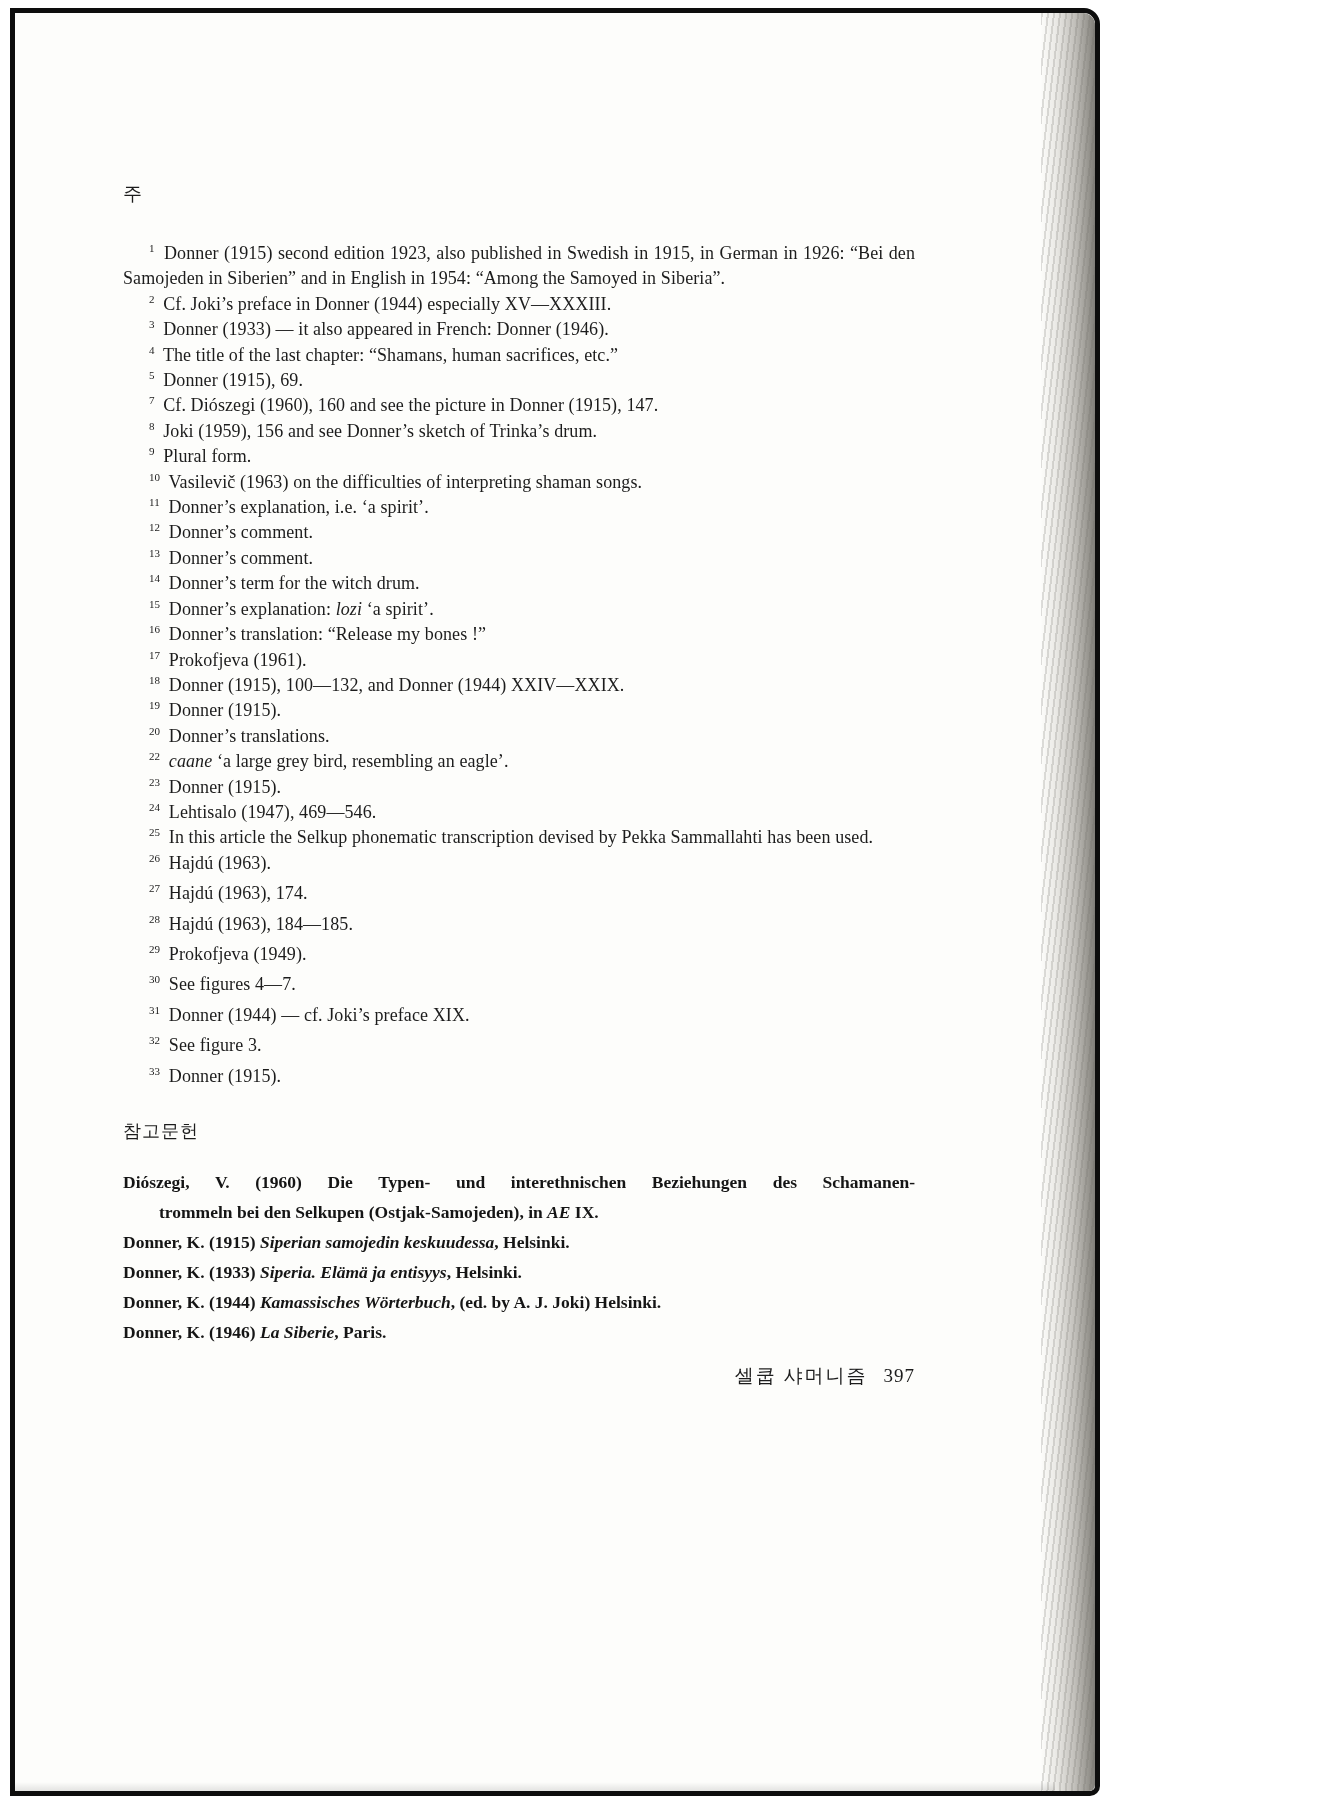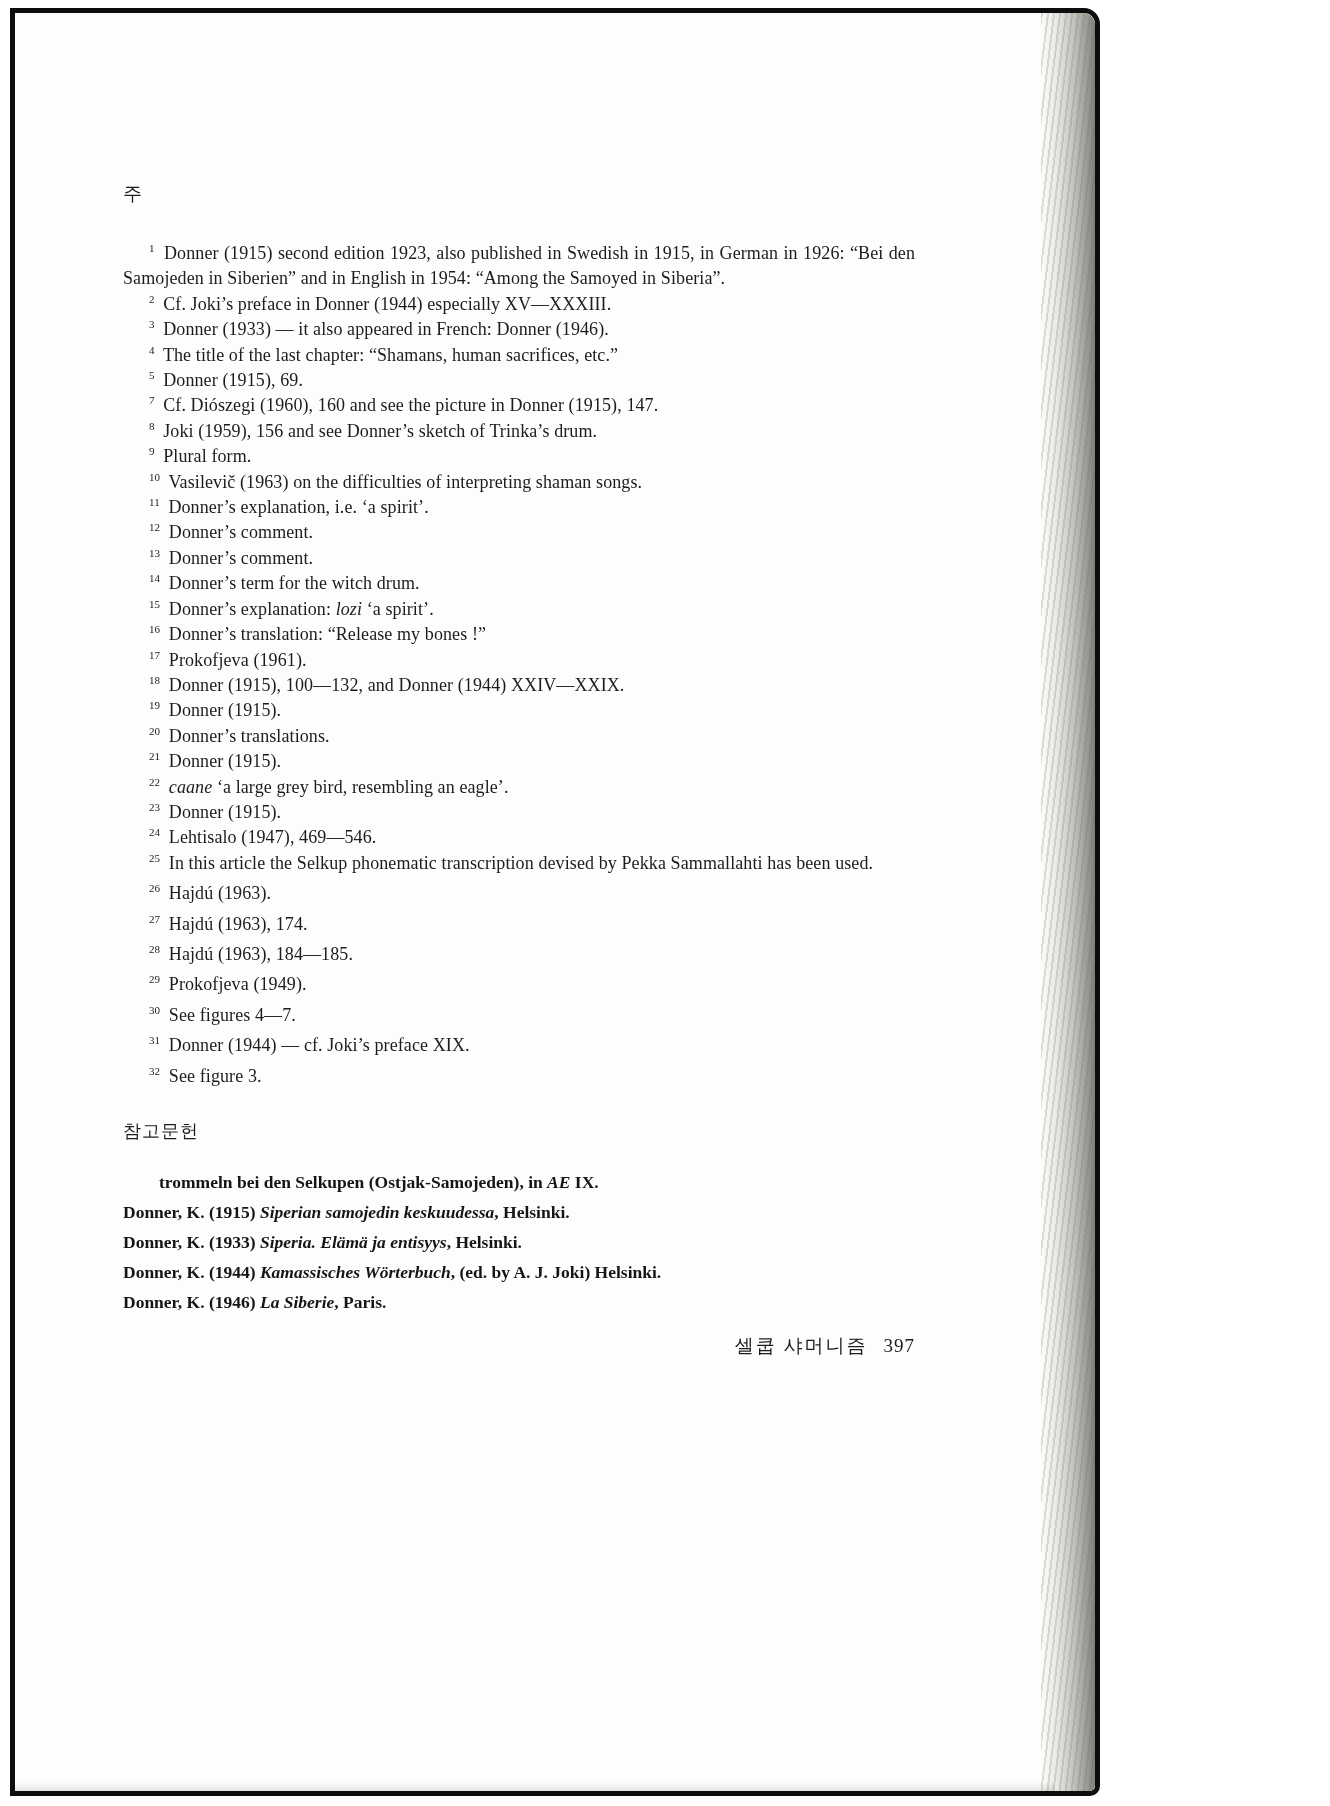--- a/index.html
+++ b/index.html
@@ -96,36 +96,37 @@
           <p class="footnote"><sup class="fn-num">11</sup> <span>Donner’s explanation, i.e. ‘a spirit’.</span></p>
           <p class="footnote"><sup class="fn-num">12</sup> <span>Donner’s comment.</span></p>
           <p class="footnote"><sup class="fn-num">13</sup> <span>Donner’s comment.</span></p>
           <p class="footnote"><sup class="fn-num">14</sup> <span>Donner’s term for the witch drum.</span></p>
           <p class="footnote"><sup class="fn-num">15</sup> <span>Donner’s explanation: </span><span class="it">lozi</span><span> ‘a spirit’.</span></p>
           <p class="footnote"><sup class="fn-num">16</sup> <span>Donner’s translation: “Release my bones !”</span></p>
           <p class="footnote"><sup class="fn-num">17</sup> <span>Prokofjeva (1961).</span></p>
           <p class="footnote"><sup class="fn-num">18</sup> <span>Donner (1915), 100—132, and Donner (1944) XXIV—XXIX.</span></p>
           <p class="footnote"><sup class="fn-num">19</sup> <span>Donner (1915).</span></p>
           <p class="footnote"><sup class="fn-num">20</sup> <span>Donner’s translations.</span></p>
-          <p class="footnote"><sup class="fn-num">21</sup> <span>Donner (1915).</span></p>
           <p class="footnote"><sup class="fn-num">22</sup> <span class="it">caane</span><span> ‘a large grey bird, resembling an eagle’.</span></p>
           <p class="footnote"><sup class="fn-num">23</sup> <span>Donner (1915).</span></p>
           <p class="footnote"><sup class="fn-num">24</sup> <span>Lehtisalo (1947), 469—546.</span></p>
           <p class="footnote"><sup class="fn-num">25</sup> <span>In this article the Selkup phonematic transcription devised by Pekka Sammallahti has been used.</span></p>
           <p class="footnote"><sup class="fn-num">26</sup> <span>Hajdú (1963).</span></p>
           <p class="footnote"><sup class="fn-num">27</sup> <span>Hajdú (1963), 174.</span></p>
           <p class="footnote"><sup class="fn-num">28</sup> <span>Hajdú (1963), 184—185.</span></p>
           <p class="footnote"><sup class="fn-num">29</sup> <span>Prokofjeva (1949).</span></p>
           <p class="footnote"><sup class="fn-num">30</sup> <span>See figures 4—7.</span></p>
           <p class="footnote"><sup class="fn-num">31</sup> <span>Donner (1944) — cf. Joki’s preface XIX.</span></p>
           <p class="footnote"><sup class="fn-num">32</sup> <span>See figure 3.</span></p>
+          <p class="footnote"><sup class="fn-num">33</sup> <span>Donner (1915).</span></p>
         </div>
       <div class="refs-title">참고문헌</div>
       <div class="references">
           <div class="ref">
+            <div class="line full"><span>Diószegi, V. (1960) Die Typen- und interethnischen Beziehungen des Schamanen-</span></div>
             <div class="line cont"><span>trommeln bei den Selkupen (Ostjak-Samojeden), in </span><span class="it">AE</span><span> IX.</span></div>
           </div>
           <div class="ref">
             <div class="line"><span>Donner, K. (1915) </span><span class="it">Siperian samojedin keskuudessa</span><span>, Helsinki.</span></div>
           </div>
           <div class="ref">
             <div class="line"><span>Donner, K. (1933) </span><span class="it">Siperia. Elämä ja entisyys</span><span>, Helsinki.</span></div>
           </div>
           <div class="ref">
             <div class="line"><span>Donner, K. (1944) </span><span class="it">Kamassisches Wörterbuch</span><span>, (ed. by A. J. Joki) Helsinki.</span></div>

